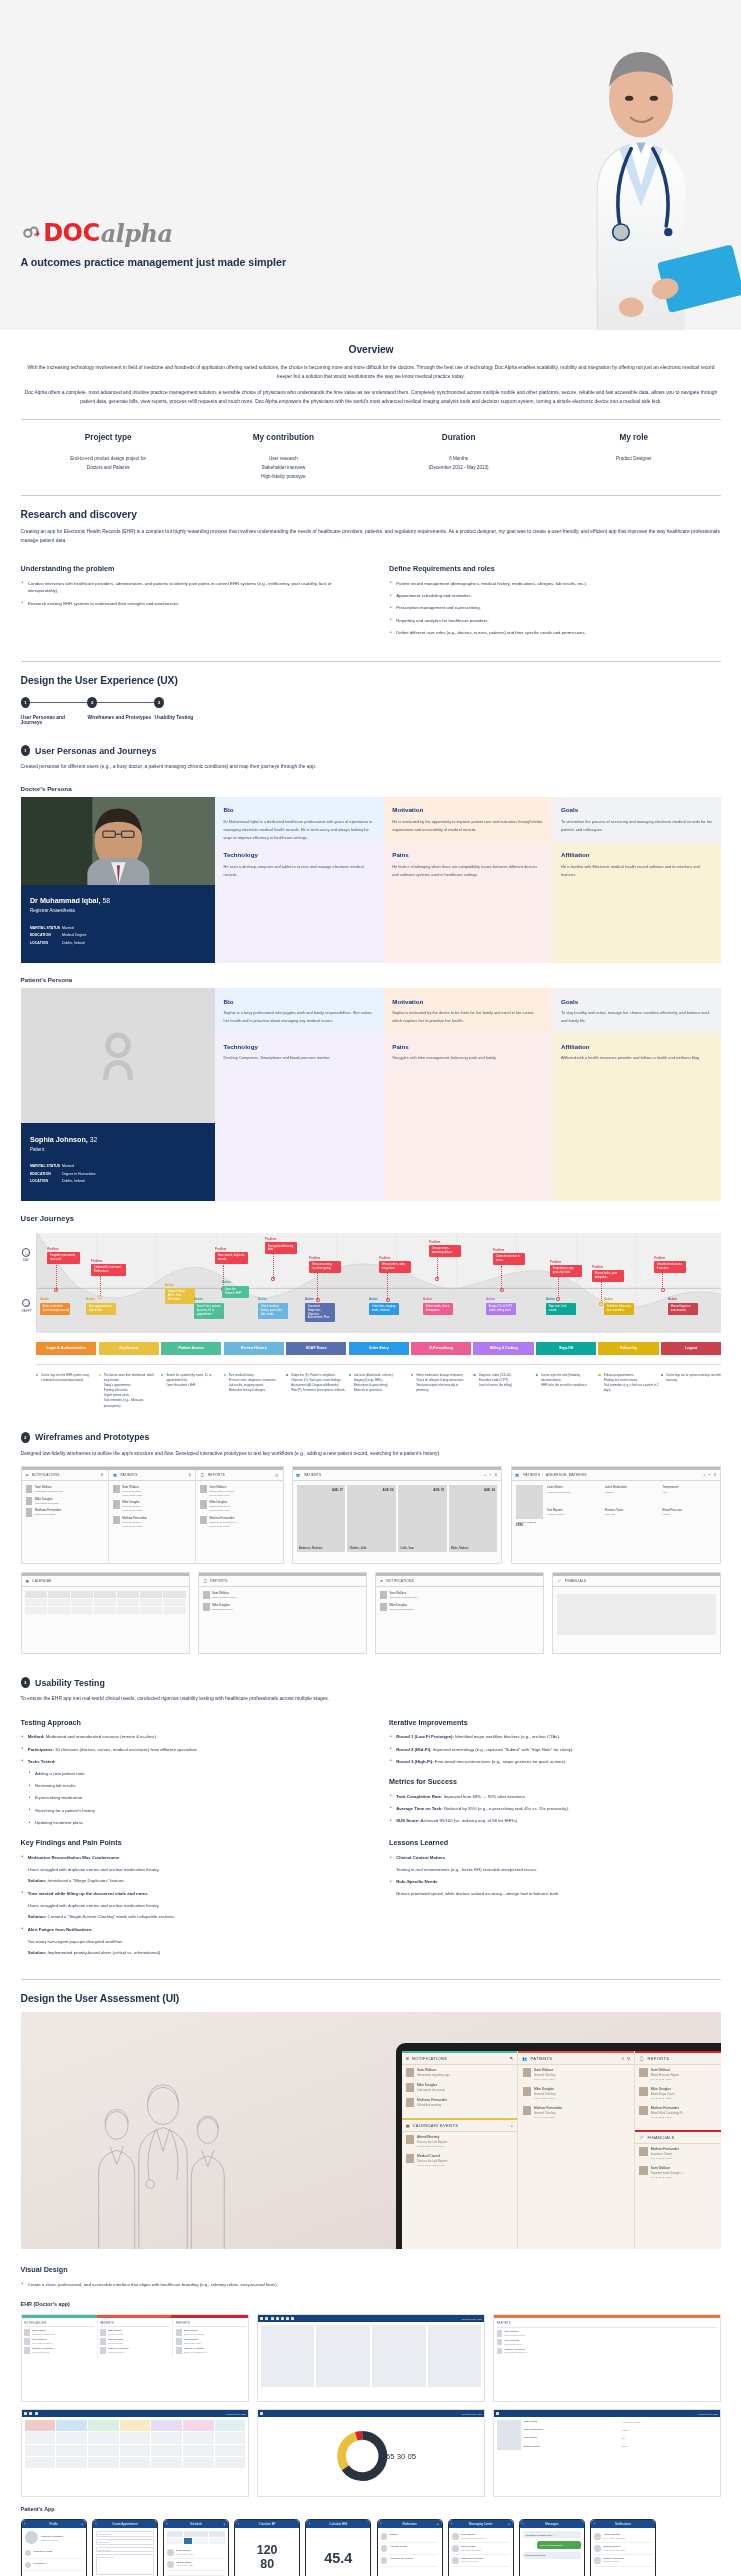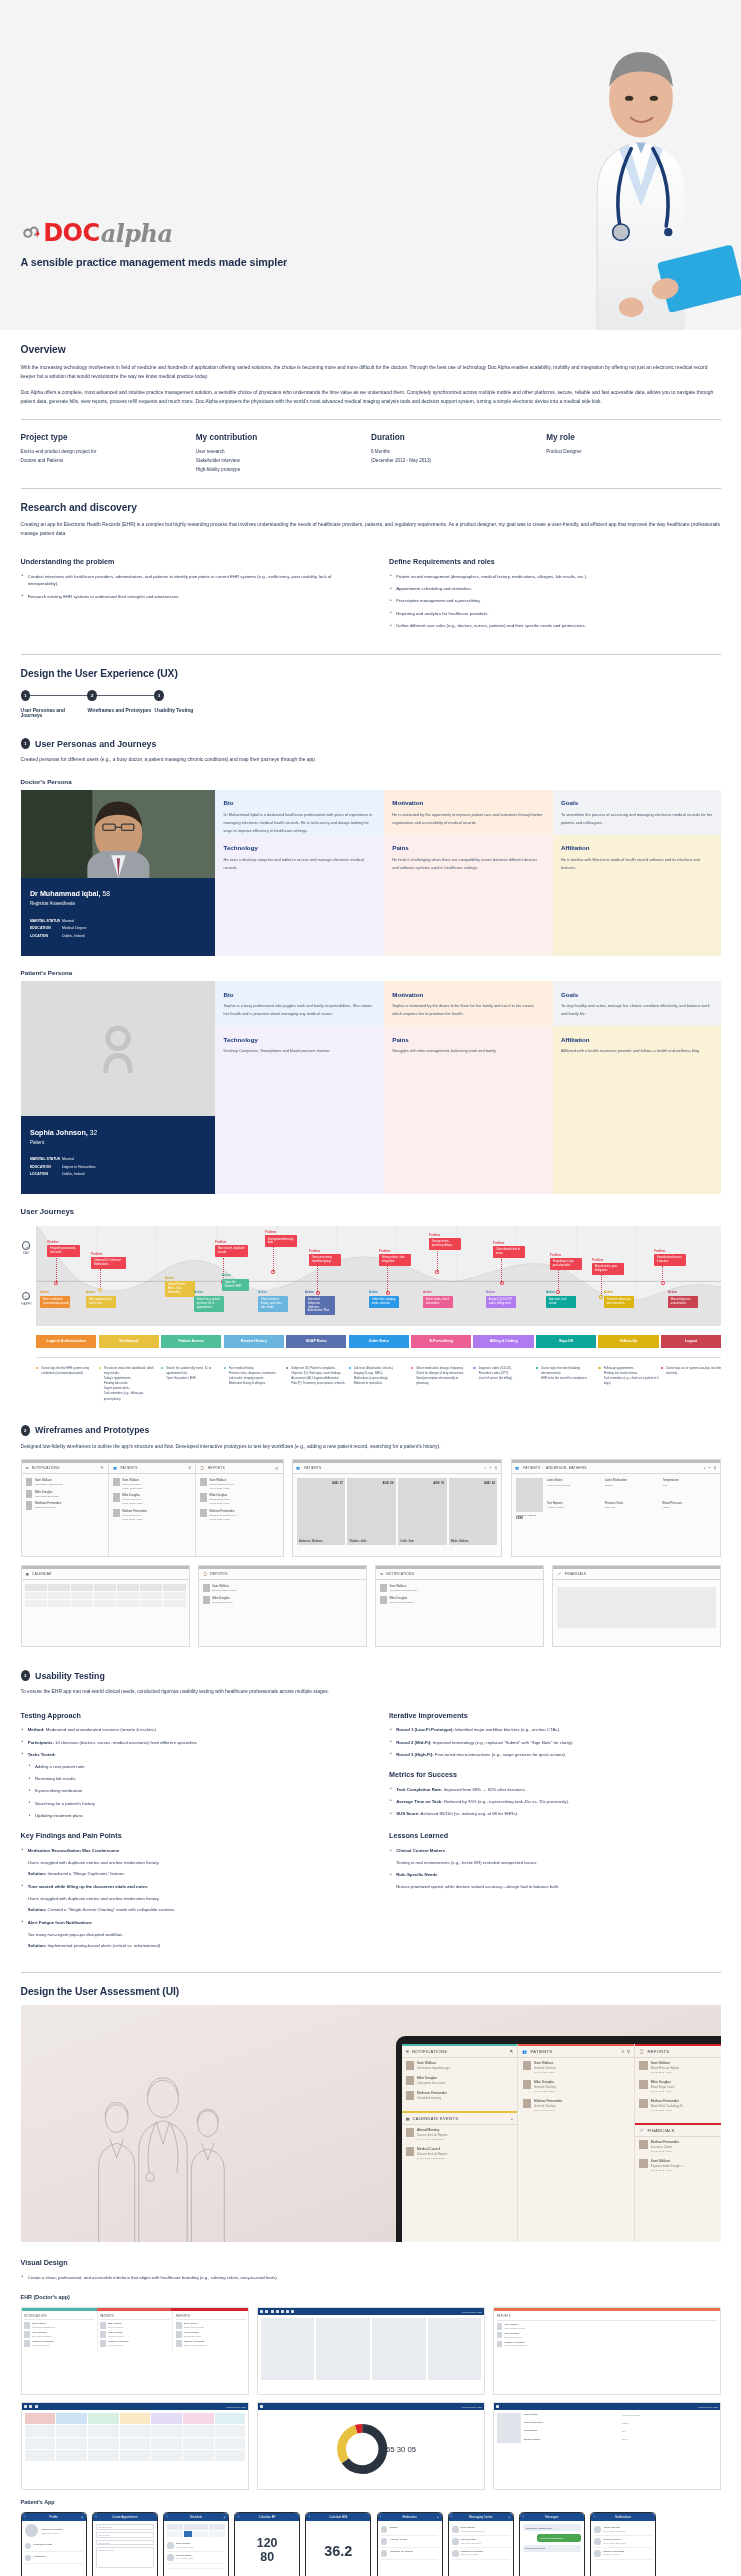--- a/index.html
+++ b/index.html
@@ -53,24 +53,24 @@
     position: relative; padding-left: 7.2px; margin-bottom: 4.6px;
     font-size: 4.3px; line-height: 1.8; color: #2b3a56;
   }
   ul.bul > li::before {
     content: "•"; position: absolute; left: 1px; top: -0.5px; color: #5a6782; font-size: 4.6px;
   }
   ul.bul ul.bul { margin-top: 4.1px; }
   .b { font-weight: 700; color: #1f2e4d; }
 
   
-  .section-pad { padding-top: 14.4px; }
+  .section-pad { padding-top: 14.4px; text-align: center; }
   .facts { display: flex; gap: 0; margin-top: 2.1px; }
   .fact { width: 25%; }
-  .fact h3 { font-size: 8.2px; font-weight: 700; color: #1f2e4d; margin-bottom: 6px; }
+  .fact h3 { font-size: 8.2px; font-weight: 700; color: #1f2e4d; margin-bottom: 13px; }
   .fact .line { font-size: 4.6px; line-height: 1.9; color: #2b3a56; }
 
   
   .two-col { display: flex; gap: 36px; }
   .two-col > div { flex: 1; }
 
   
   .steps { display: flex; align-items: flex-start; margin: 11.3px 0 6.2px; position: relative; }
   .step-unit { display: flex; align-items: center; }
   .circ {
@@ -207,21 +207,21 @@
         <span class="logo-mark">
           <svg viewBox="0 0 44 34" width="23" height="17.5">
             <path d="M6 16 a7 7 0 1 1 7 7 a7 7 0 0 1 -7 -7 z" fill="none" stroke="#8a8a8a" stroke-width="4"></path>
             <path d="M18 12 a7 7 0 1 1 7 7" fill="none" stroke="#8a8a8a" stroke-width="4"></path>
             <path d="M17 16 L30 16 L30 24 L36 17 L30 10 L30 16" fill="#e8252a"></path>
           </svg>
         </span>
         <span class="logo-doc">DOC</span>
         <span class="logo-alpha">alpha</span>
       </div>
-      <div class="hero-tagline">A sensible practice management meds made simpler</div>
+      <div class="hero-tagline">A outcomes practice management just made simpler</div>
     </div>
     <div class="hero-photo">
       <svg viewBox="0 0 430 600" width="222" height="309">
         <defs>
           <linearGradient id="coat" x1="0" y1="0" x2="0" y2="1">
             <stop offset="0" stop-color="#ffffff"></stop>
               <stop offset="1" stop-color="#e8eaec"></stop>
           </linearGradient>
         </defs>
         <rect width="430" height="600" fill="#f4f4f4"></rect>
@@ -1460,21 +1460,21 @@
         </div>
       </div>
 
       <div>
         <div class="phone">
           <div class="ph-bar">
               <span class="back">‹</span>
               <span>Calculate BMI</span>
             </div>
           <div class="ph-body" style="text-align:center">
-            <div style="font-size:14.4px;font-weight:700;color:#2f3b4c;margin-top:18.5px">36.2</div>
+            <div style="font-size:14.4px;font-weight:700;color:#2f3b4c;margin-top:18.5px">45.4</div>
 
           </div>
 
         </div>
       </div>
 
       <div>
         <div class="phone">
           <div class="ph-bar">
               <span class="back">‹</span>

